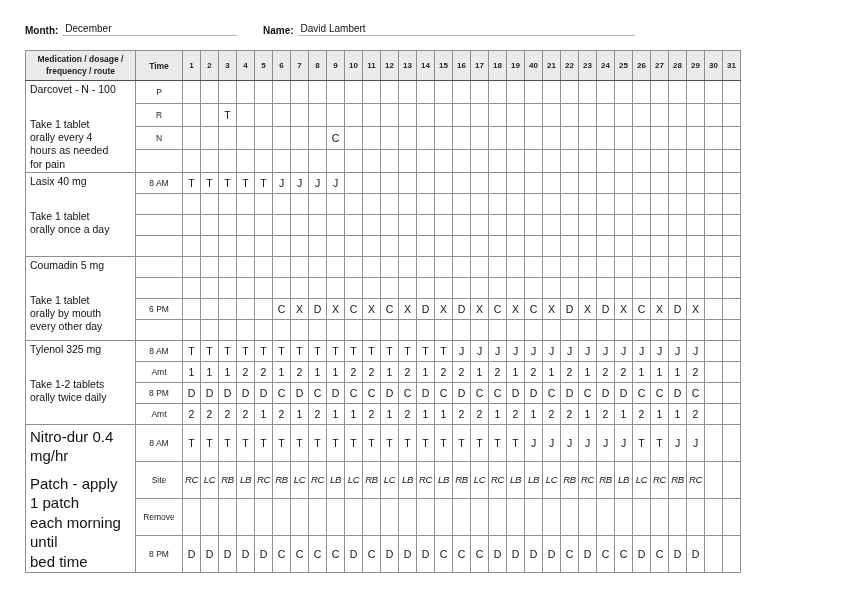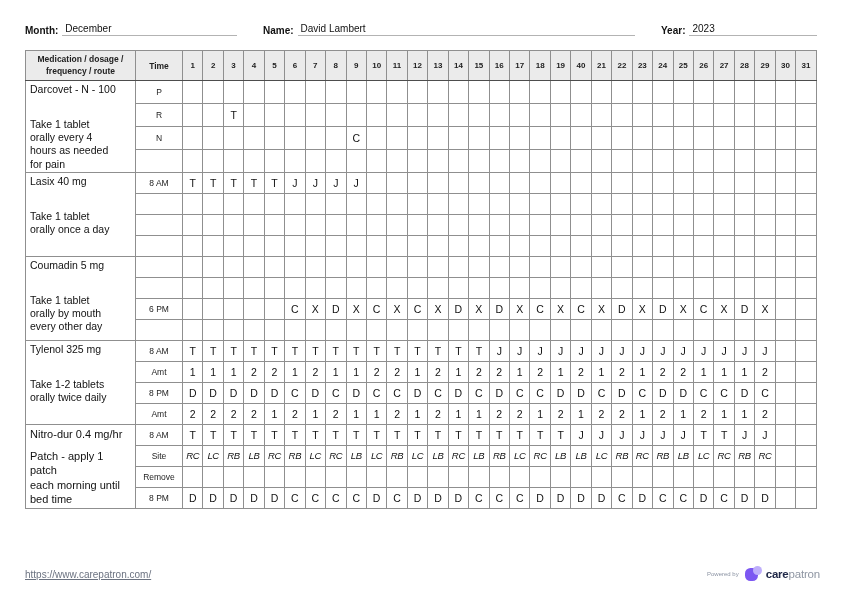--- a/index.html
+++ b/index.html
@@ -10,30 +10,30 @@
   .title { text-align:center; padding-top:20px; font-size:17px; font-weight:bold; color:#1b2a5e; letter-spacing:0.2px; }
 
   .fields { display:flex; margin:23px 25px 0 25px; gap:26px; align-items:flex-end; font-size:10px; color:#111; }
   .field { display:flex; align-items:flex-end; }
   .field-name  { width:372px; }
   .field-month { width:212px; }
   .field-year  { flex:1; }
   .field .label { font-weight:bold; white-space:nowrap; padding-right:4px; }
   .field .value { flex:1; border-bottom:1.5px solid #b3b3b3; padding:0 0 1px 3px; white-space:nowrap; }
 
-  table.mar { border-collapse:collapse; margin:14px 25px 0 25px; width:792px; table-layout:fixed; border:1.5px solid #4d4d4d; }
+  table.mar { border-collapse:collapse; margin:14px 25px 0 25px; width:716px; table-layout:fixed; border:1.5px solid #4d4d4d; }
   .mar th, .mar td { border:1px solid #8f8f8f; overflow:hidden; }
   .mar thead th { background:#ebebeb; height:30px; font-weight:bold; color:#222; border-bottom:1.5px solid #4d4d4d; }
   th.med-h  { width:110px; font-size:8.5px; line-height:1.3; }
   th.time-h { width:47px;  font-size:8.5px; }
   th.day-h  { font-size:8px; }
   .mar td { height:21px; background:#fff; }
   td.med { vertical-align:top; padding:2px 9px 1px 4px; font-size:10.5px; line-height:1.25; color:#111; }
   td.med .med-desc { margin-top:22px; white-space:pre-line; }
-  tr.sec-4 td.med { font-size:11px; line-height:1.3;margin-left:32px; }
+  tr.sec-4 td.med { font-size:15px; line-height:1.3;margin-left:32px; }
   tr.sec-4 td.med .med-desc { margin-top:8px; }
   td.time { text-align:center; font-size:8.5px; color:#222; }
   td.cell { text-align:center; font-size:10.5px; color:#111; padding:0; }
   td.cell.sm { font-size:9.5px; letter-spacing:-0.3px;font-style:italic; }
 
   .footer { position:absolute; left:25px; right:22px; bottom:13px; display:flex; justify-content:space-between; align-items:center; }
   a.site-link { font-size:10px; color:#6b7280; text-decoration:underline; }
   .brand { display:flex; align-items:center; gap:4px; }
   .powered { font-size:6px; color:#8b93a3; margin-right:2px; }
   .logo { position:relative; width:17px; height:16px; }
@@ -50,24 +50,20 @@
 
 
   <div class="fields">
     <div class="field field-month">
       <span class="label">Month:</span>
       <span class="value">December</span>
     </div>
     <div class="field field-name">
       <span class="label">Name:</span>
       <span class="value">David Lambert</span>
-    </div>
-    <div class="field field-year">
-      <span class="label">Year:</span>
-      <span class="value">2023</span>
     </div>
   </div>
 
   <table class="mar" id="mar-table">
       <thead>
         <tr>
           <th class="med-h">Medication / dosage / frequency / route</th>
           <th class="time-h">Time</th>
           <th class="day-h">1</th>
           <th class="day-h">2</th>
@@ -808,25 +804,14 @@
           <td class="cell">D</td>
           <td class="cell">C</td>
           <td class="cell">D</td>
           <td class="cell">D</td>
           <td class="cell"></td>
           <td class="cell"></td>
         </tr>
       </tbody>
     </table>
 
-  <div class="footer">
-    <a class="site-link" href="#">https://www.carepatron.com/</a>
-    <div class="brand">
-      <span class="powered">Powered by</span>
-      <span class="logo">
-          <span class="c1"></span>
-          <span class="c2"></span>
-        </span>
-      <span class="brand-text"><span class="b">care</span><span class="l">patron</span></span>
-    </div>
-  </div>
 
 </div>
 
 </body></html>

